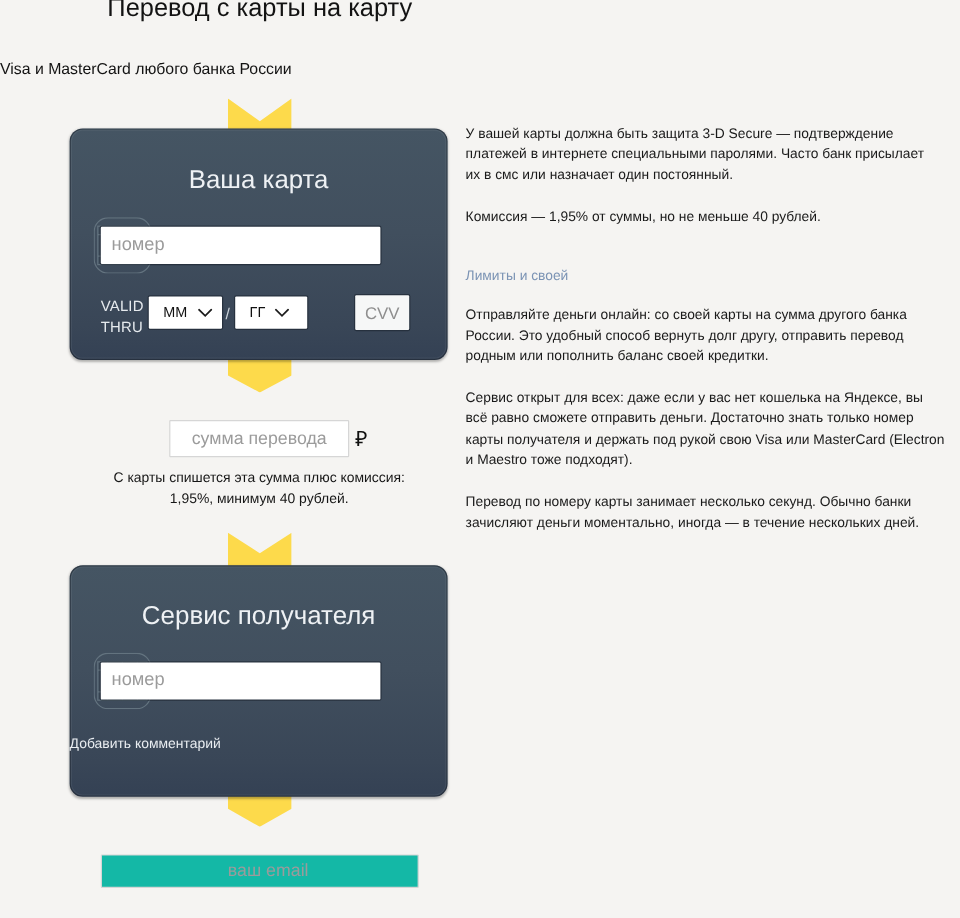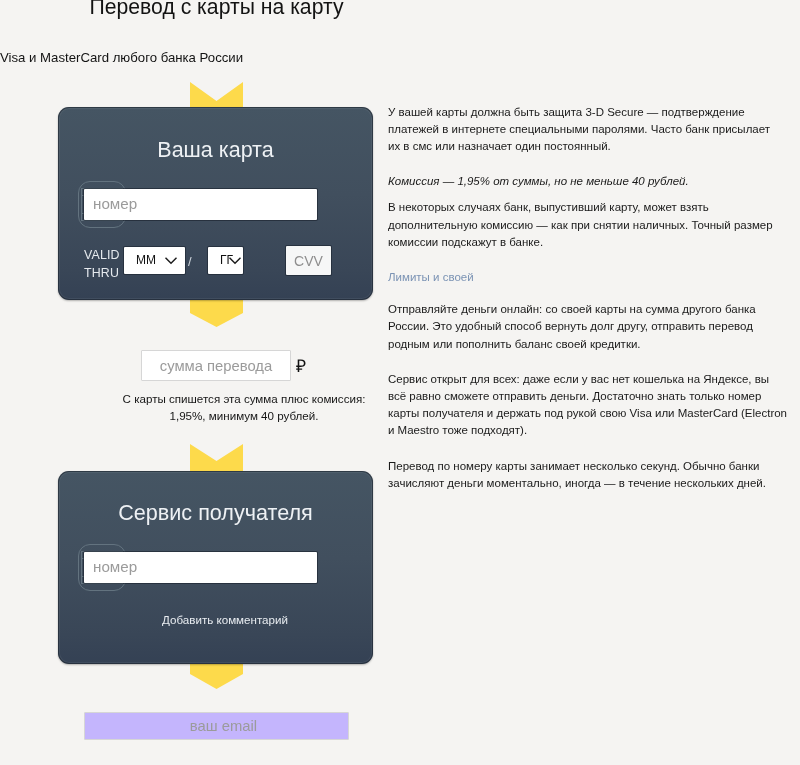--- a/index.html
+++ b/index.html
@@ -67,51 +67,51 @@
   .cvv {
     position:absolute; width:45px; height:29px; background:#f6f7f7;
     border:0; border-radius:1px; box-sizing:border-box;
     box-shadow:0 0 0 1px rgba(20,28,38,.5);
     font-family:inherit; font-size:14px; color:#8e8e8e; text-align:center;
     outline:none;
   }
   .cvv::placeholder { color:#8e8e8e; opacity:1; }
 
   .comment-link {
-    position:absolute; left:0; width:334px; text-align:center;
+    position:absolute; left:0; width:334px; 
     color:#e9edf1; font-size:11.6px; text-decoration:none;
   }
 
   
   .amount-input {
     position:absolute; left:141px; top:350px; width:150px; height:31px;
     background:#fff; border:1px solid #d6d6d6; box-sizing:border-box;
     font-family:inherit; font-size:14.8px; color:#ef4444; text-align:center;
     outline:none; border-radius:1px;
   }
   .amount-input::placeholder { color:#9b9b9b; opacity:1; }
   .rub { position:absolute; left:296px; top:358px; font-size:17.5px; line-height:17px; color:#111; }
-  .note { position:absolute; left:0; width:432px; text-align:center; font-size:11.6px; line-height:14px; color:#161616;margin-left:28px; }
+  .note { position:absolute; left:0; width:432px; text-align:center; font-size:11.6px; line-height:14px; color:#161616; }
 
   
   .email-input {
     position:absolute; left:84px; top:712px; width:265px; height:28px;
-    background:#c4b5fd; border:1px solid #d6d6d6; box-sizing:border-box;
+    background:#14b8a6; border:1px solid #d6d6d6; box-sizing:border-box;
     font-family:inherit; font-size:14.8px; color:#333; text-align:center;
     outline:none; border-radius:1px;padding-left:16px;
   }
   .email-input::placeholder { color:#9b9b9b; opacity:1; }
 
   
   .info { position:absolute; left:388px; top:103.5px; width:404px; }
   .info p { margin:0 0 18px 0; font-size:11.5px; line-height:17.2px; color:#1a1a1a; white-space:pre-line; }
   .info a { color:#7b93b4; text-decoration:none; font-size:11.5px; }
   .info p.linkp { margin:0 0 15px 0; padding-top:0; }
   .info p.p5 { }
-  .info p.p2 { margin-bottom:9px;font-style:italic; }
+  .info p.p2 { margin-bottom:32px; }
 </style>
 </head>
 <body>
 
 <div class="page">
 
   <div class="title">Перевод с карты на карту</div>
   <div class="subtitle">Visa и MasterCard любого банка России</div>
 
   <svg class="arrow" style="left:190px;top:82px;width:53px;height:245px" viewBox="0 0 53 245">
@@ -135,28 +135,28 @@
     <div class="sel-wrap" style="left:66px;top:140px;width:61px;height:27px">
       <select class="sel" style="left:0;top:0;width:61px">
         <option>ММ</option>
       </select>
       <svg class="chev" style="right:8px;top:10px" width="12" height="8" viewBox="0 0 12 8">
           <path d="M1 1.2 L6 6.2 L11 1.2" fill="none" stroke="#1d1d1d" stroke-width="1.5" stroke-linecap="square"></path>
         </svg>
     </div>
     <div class="slash" style="left:130px;top:147px">/</div>
     <div class="sel-wrap" style="left:138px;top:140px;width:53px;height:27px">
-      <select class="sel" style="left:12px;top:0;width:35px">
+      <select class="sel" style="left:0;top:0;width:60px">
         <option>ГГ</option>
       </select>
       <svg class="chev" style="right:8px;top:10px" width="12" height="8" viewBox="0 0 12 8">
           <path d="M1 1.2 L6 6.2 L11 1.2" fill="none" stroke="#1d1d1d" stroke-width="1.5" stroke-linecap="square"></path>
         </svg>
     </div>
-    <input class="cvv" style="left: 228px; top: 139px;" type="text" placeholder="CVV">
+    <input class="cvv" style="left: 238px; top: 139px;" type="text" placeholder="CVV">
   </div>
 
   <input class="amount-input" type="text" placeholder="сумма перевода" style="">
   <div class="rub">₽</div>
 
   <div class="note" style="top:392px">С карты спишется эта сумма плюс комиссия:</div>
   <div class="note" style="top:409px">1,95%, минимум 40 рублей.</div>
 
   <svg class="arrow" style="left:190px;top:444px;width:53px;height:245px" viewBox="0 0 53 245">
     <path d="M0 0 L26.5 17 L53 0 L53 230 L26.5 245 L0 230 Z" fill="#fdda4b"></path>
@@ -175,23 +175,20 @@
     <a class="comment-link" href="#" style="top:142px">Добавить комментарий</a>
   </div>
 
   <input class="email-input" type="text" placeholder="ваш email" style="">
 
   <div class="info">
     <p>У вашей карты должна быть защита 3-D Secure — подтверждение
 платежей в интернете специальными паролями. Часто банк присылает
 их в смс или назначает один постоянный.</p>
     <p class="p2">Комиссия — 1,95% от суммы, но не меньше 40 рублей.</p>
-    <p>В некоторых случаях банк, выпустивший карту, может взять
-дополнительную комиссию — как при снятии наличных. Точный размер
-комиссии подскажут в банке.</p>
     <p class="linkp"><a href="#">Лимиты и своей</a></p>
     <p>Отправляйте деньги онлайн: со своей карты на сумма другого банка
 России. Это удобный способ вернуть долг другу, отправить перевод
 родным или пополнить баланс своей кредитки.</p>
     <p class="p5">Сервис открыт для всех: даже если у вас нет кошелька на Яндексе, вы
 всё равно сможете отправить деньги. Достаточно знать только номер
 карты получателя и держать под рукой свою Visa или MasterCard (Electron
 и Maestro тоже подходят).</p>
     <p>Перевод по номеру карты занимает несколько секунд. Обычно банки
 зачисляют деньги моментально, иногда — в течение нескольких дней.</p>

